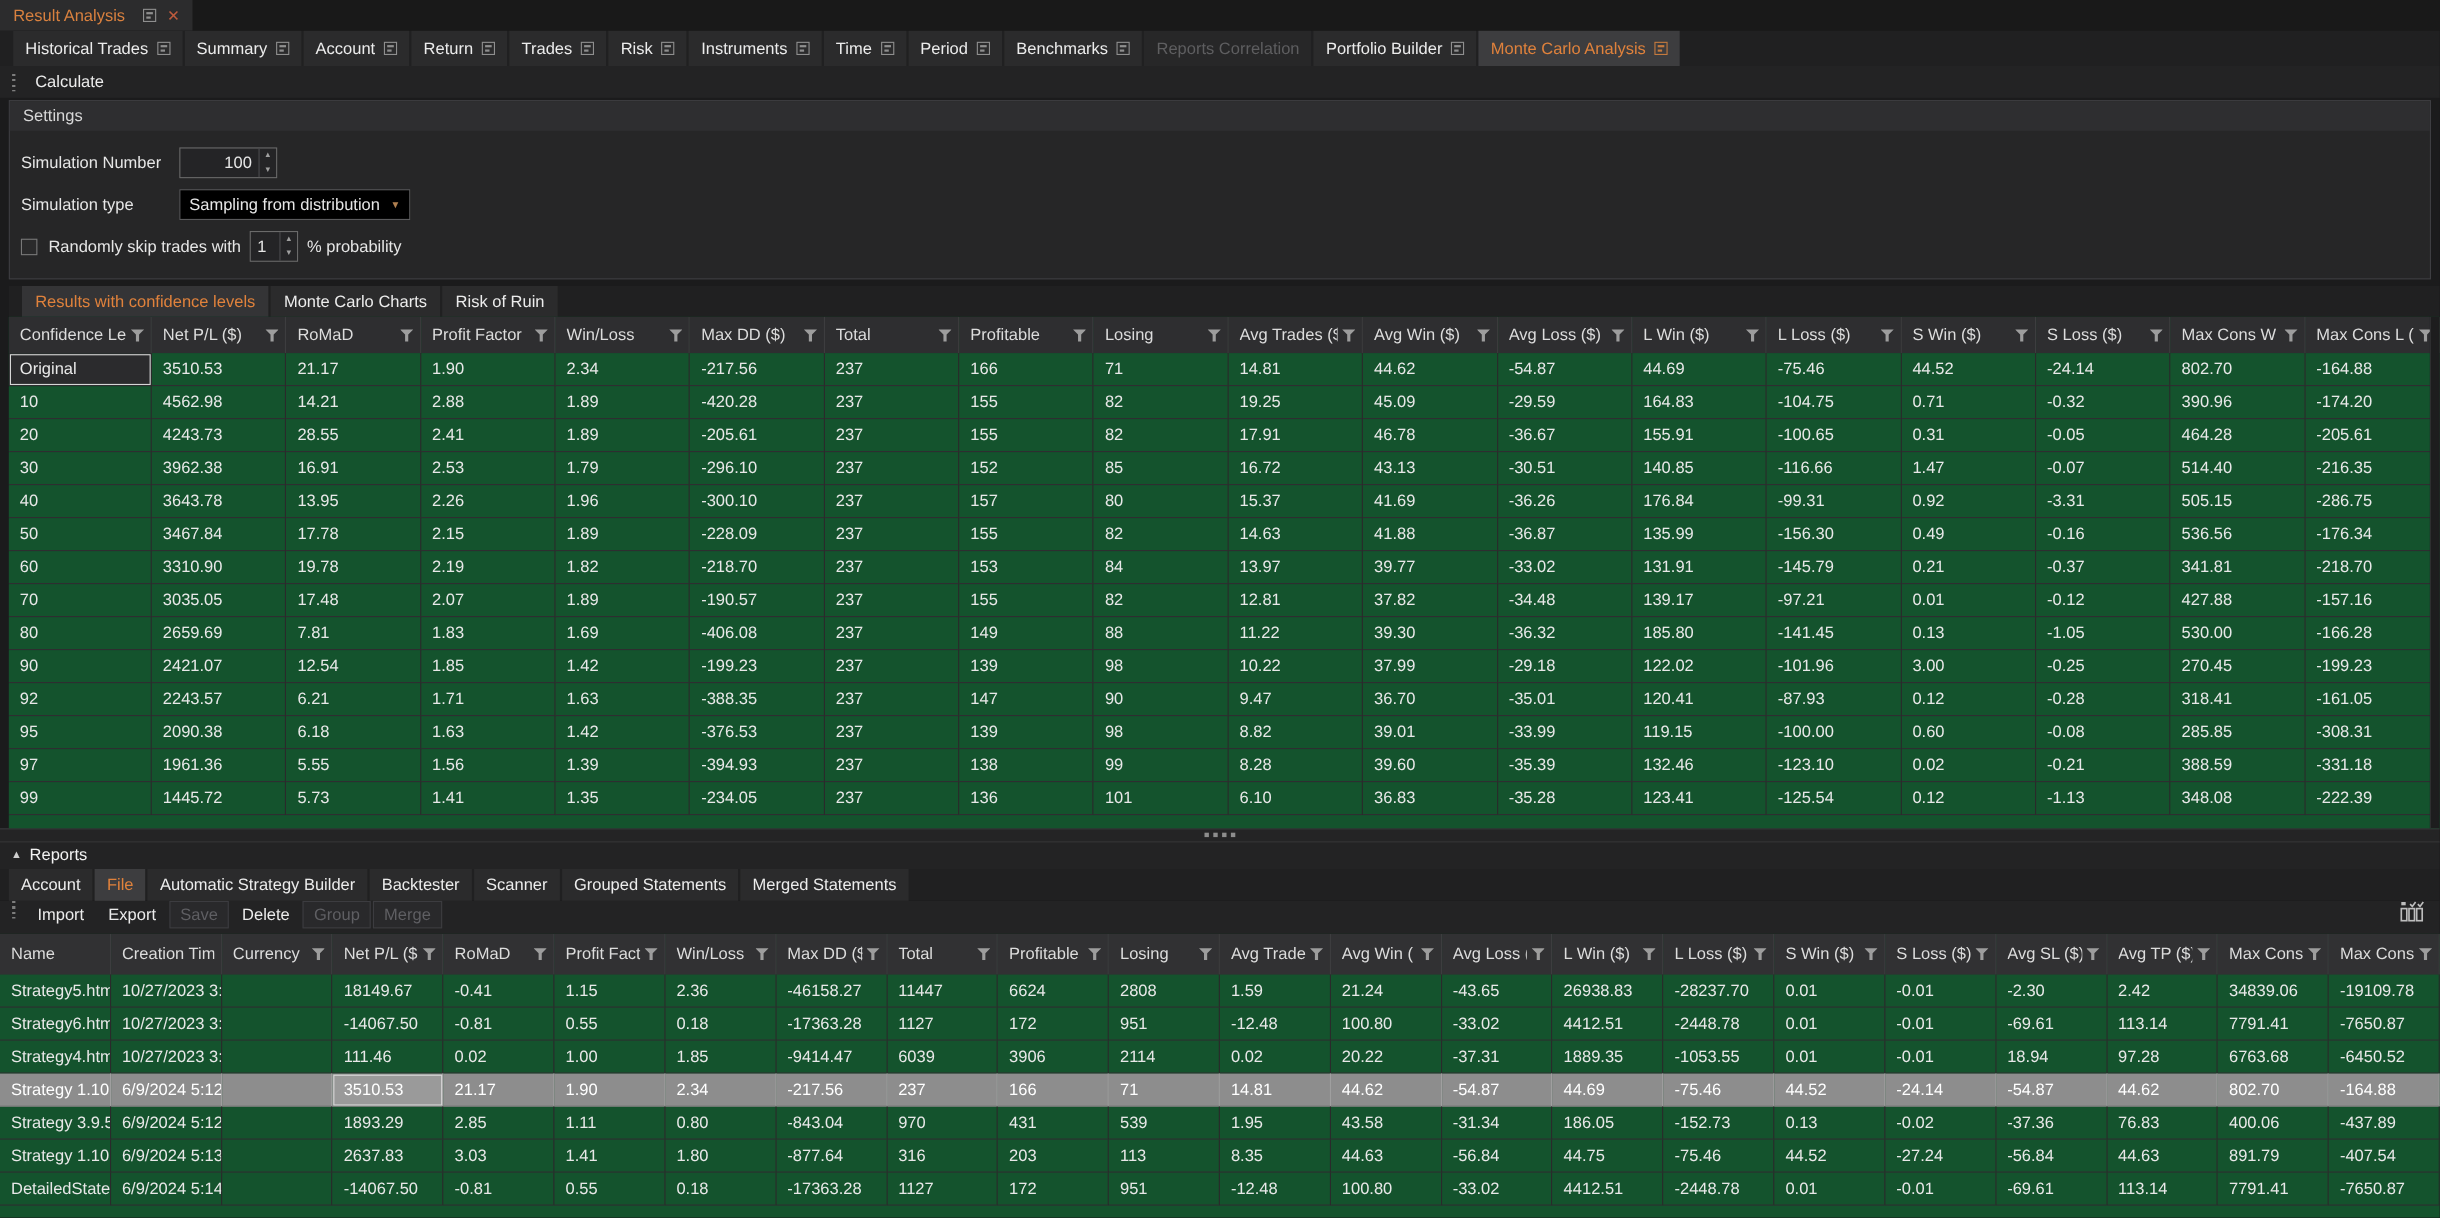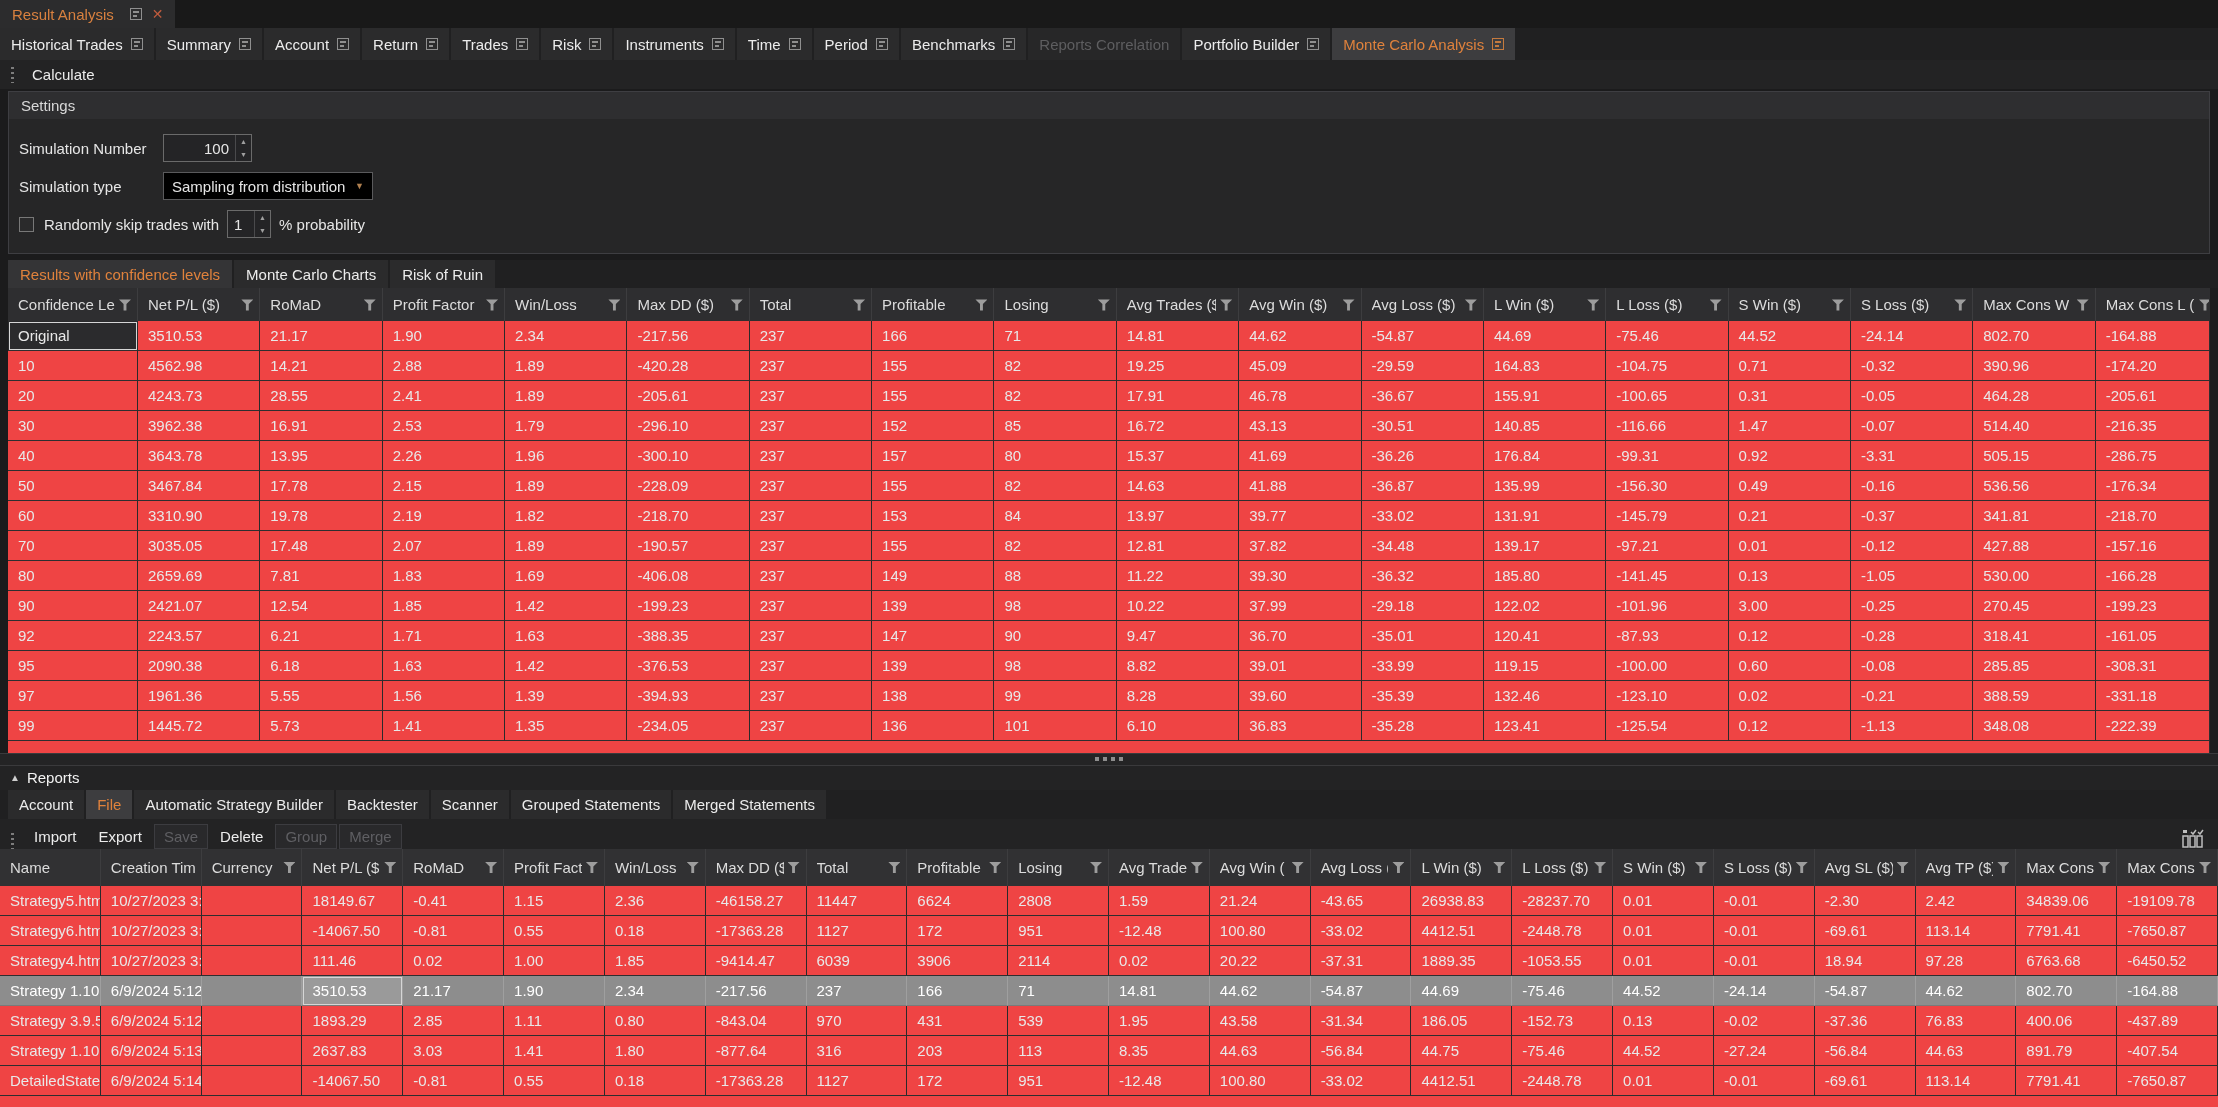--- a/index.html
+++ b/index.html
@@ -7,21 +7,21 @@
     font-family:"Liberation Sans", sans-serif; font-size:15px; color:#e6e6e6; }
   body { display:flex; flex-direction:column; }
 
   
   .doc-strip { height:28px; background:#191919; display:flex; align-items:stretch; flex:0 0 auto; }
   .doc-tab { background:#2c2c2d; display:flex; align-items:center; padding:0 10px 0 12px; gap:8px; }
   .doc-tab .doc-title { color:#d9813f; }
   .doc-close { color:#bf5b3d; font-size:14px; line-height:1; padding:0 2px; }
 
   
-  .tabbar { background:#202021; display:flex; align-items:stretch; flex:0 0 auto; }
+  .tabbar { background:#202021; display:flex; align-items:stretch; flex:0 0 auto;padding-left:12px; }
   .main-tabs { height:32px; }
   .tab { background:#2b2b2c; display:flex; align-items:center; padding:0 11px; margin-right:2px; white-space:nowrap; color:#ececec; }
   .tab.active { background:#3d3d3f; }
   .tab.active .tab-label { color:#e0823c; }
   .tab.disabled { background:#272728; }
   .tab.disabled .tab-label { color:#5e5e60; }
   .winicon { width:12px; height:12px; border:1px solid #8f8f8f; margin-left:8px; position:relative; display:inline-block; flex:0 0 auto; }
   .winicon::before { content:''; position:absolute; left:2px; right:2px; top:2px; height:2px; background:#8f8f8f; }
   .winicon::after { content:''; position:absolute; left:2px; right:4px; bottom:2px; top:6px; border:1px solid #8f8f8f; }
   .tab.active .winicon, .tab.active .winicon::after { border-color:#c57a3e; }
@@ -49,21 +49,21 @@
   .checkbox { width:15px; height:15px; border:1px solid #787878; background:#2a2a2b; margin:0 10px 0 4px; flex:0 0 auto; }
   .small-num { width:44px; margin:0 8px; }
   .small-num .num-val { text-align:center; }
 
   
   .result-tabs { height:28px; margin-left:8px; }
   .result-tabs .tab { padding:0 12px; }
   .result-tabs .tab.active { background:#343436; }
 
   
-  .grid-area { flex:1 1 auto; background:#ef4444; margin-left:8px; position:relative; overflow:hidden; }
+  .grid-area { flex:1 1 auto; background:#14532d; margin-left:8px; position:relative; overflow:hidden; }
   .grid-area.reports-grid { margin-left:0; }
   .grid-main { display:grid; grid-template-columns:130px repeat(17, 1fr); }
   .grid-rep  { display:grid; grid-template-columns:repeat(22, 1fr); }
   .hcell { height:33px; display:flex; align-items:center; padding:0 6px 0 10px;
     background:#2e2e30; border-right:1px solid #3d3d3f; color:#dcdcdc; overflow:hidden; }
   .grid-rep .hcell { height:37px; background:#313133; }
   .hlabel { flex:1; white-space:nowrap; overflow:hidden; }
   .funnel { width:12px; height:12px; flex:0 0 auto; background:#9d9d9d; margin-left:4px;
     clip-path:polygon(0 8%, 100% 8%, 62% 46%, 62% 100%, 38% 100%, 38% 46%); }
   .tcell { height:30px; line-height:29px; padding-left:10px; border-right:1px solid #2a2a2b;
@@ -77,21 +77,21 @@
   .splitter { height:13px; background:#242425; border-top:1px solid #3a3a3c; border-bottom:1px solid #3a3a3c;
     display:flex; align-items:center; justify-content:center; gap:4px; flex:0 0 auto; }
   .splitter i { width:4px; height:4px; background:#8d8d8d; display:block; }
 
   
   .rep-title { height:24px; display:flex; align-items:center; padding-left:10px; gap:7px; background:#232324; flex:0 0 auto; }
   .rep-title .tri { font-size:10px; color:#cfcfcf; }
   .rep-title .txt { font-weight:normal; color:#f2f2f2; }
   .reports-tabs { height:29px; padding-left:8px; }
   .reports-tabs .tab.active { background:#3d3d3f; }
-  .repbar { height:30px; display:flex; align-items:flex-end; background:#232324; flex:0 0 auto; }
+  .repbar { height:30px; display:flex; align-items:flex-start; background:#232324; flex:0 0 auto; }
   .tbtn { padding:3px 9px; margin-right:2px; color:#ececec; border:1px solid transparent; }
   .tbtn.disabled { border:1px solid #3c3c40; color:#5f5f63; background:#29292b; }
   .colchooser { margin-left:auto; margin-right:14px; display:flex; align-items:flex-end; }
 </style>
 </head>
 <body>
 
 <div class="doc-strip">
   <div class="doc-tab">
     <span class="doc-title">Result Analysis</span>

